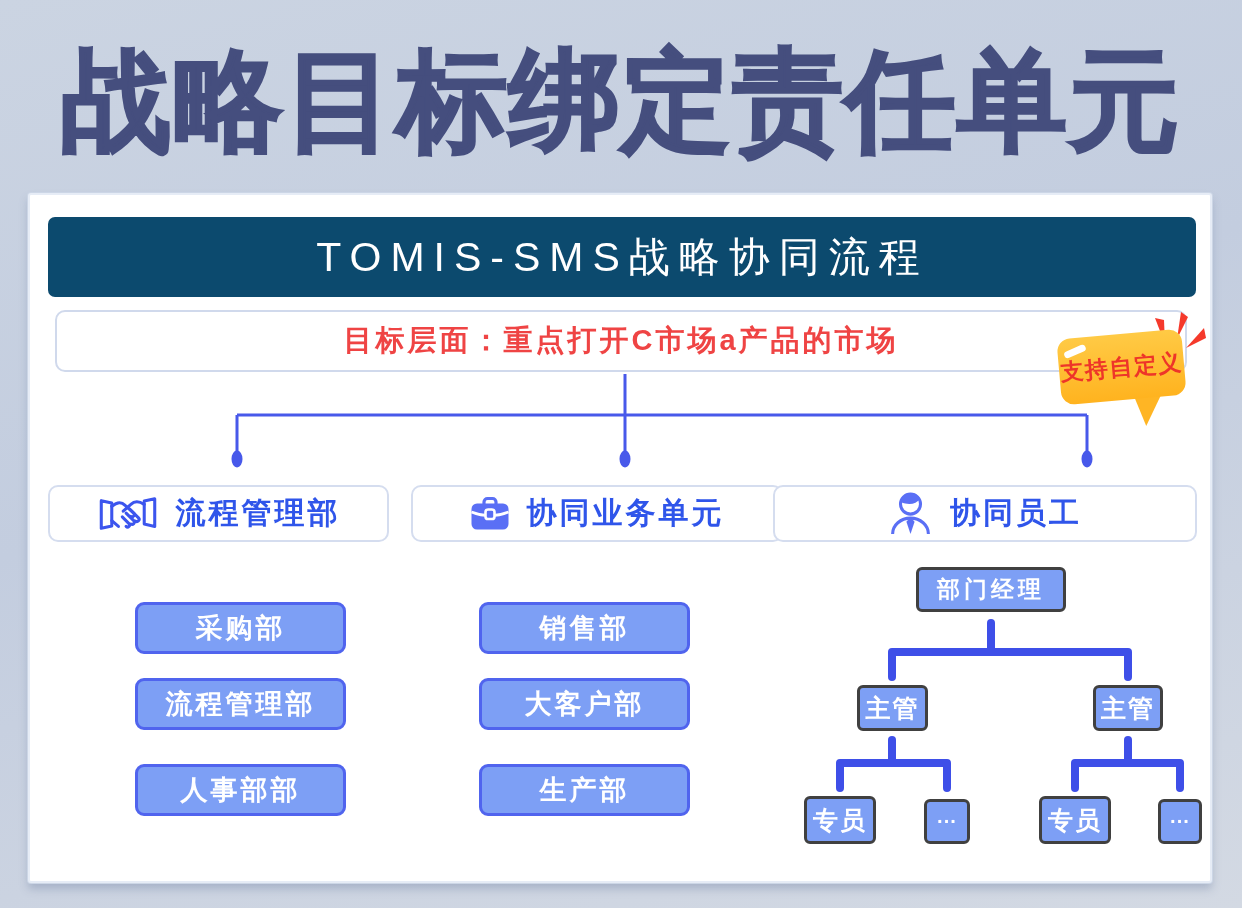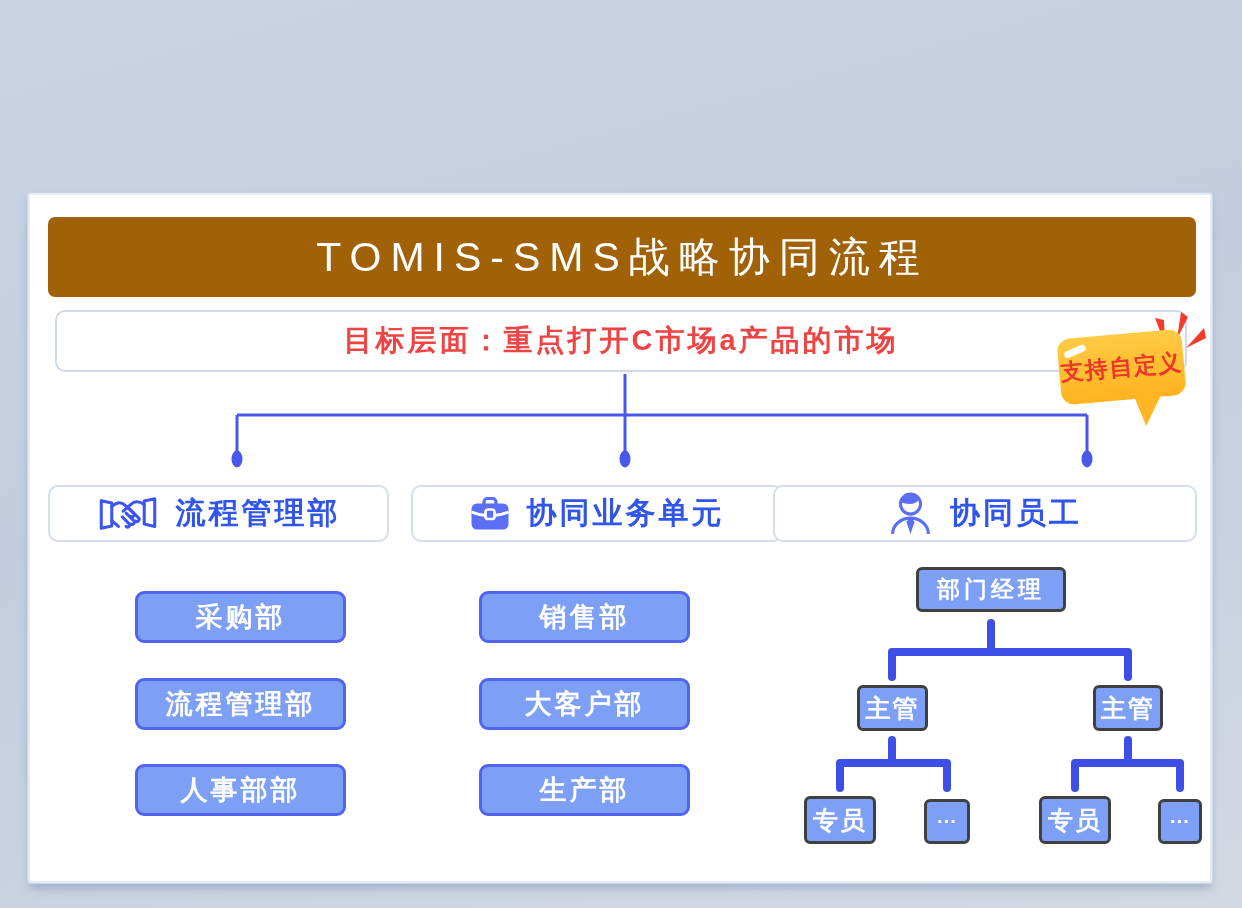--- a/index.html
+++ b/index.html
@@ -18,21 +18,21 @@
     font-weight:900; color:#454e7e; letter-spacing:2px;
     -webkit-text-stroke:2.5px #454e7e;
   }
   .card {
     position:absolute; left:28px; top:193px; width:1184px; height:690px;
     background:#ffffff; border:2px solid #e6ecf6; border-radius:3px;
     box-shadow:0 0 0 1px #ccd6e6, 0 6px 9px rgba(125,140,170,.45);
   }
   .header-bar {
     position:absolute; left:18px; top:22px; width:1148px; height:80px;
-    background:#a16207; border-radius:7px;
+    background:#0c4a6e; border-radius:7px;
     display:flex; align-items:center; justify-content:center;
     color:#ffffff; font-size:41px; font-weight:500;
     letter-spacing:9px; padding-left:1px;
   }
   .goal-box {
     position:absolute; left:25px; top:115px; width:1132px; height:62px;
     background:#ffffff; border:2px solid #d0d9ec; border-radius:10px;
     display:flex; align-items:center; justify-content:center;
     color:#ef4444; font-size:29px; font-weight:700; letter-spacing:3px;
   }
@@ -49,21 +49,21 @@
   .branch-box .blabel { white-space:nowrap; }
   .node {
     position:absolute; display:flex; align-items:center; justify-content:center;
     background:#7d9ff5; color:#ffffff; font-weight:700; white-space:nowrap;
   }
   .dept {
     width:211px; height:52px; border:3px solid #5064ee; border-radius:9px;
     font-size:27px; letter-spacing:3px;
   }
   .c1 { left:105px; } .c2 { left:449px; }
-  .r1 { top:396px; } .r2 { top:483px; } .r3 { top:569px; }
+  .r1 { top:407px; } .r2 { top:483px; } .r3 { top:569px; }
   .org { border:3px solid #404040; border-radius:6px; }
   .org-root { left:886px;  top:372px; width:150px; height:45px; font-size:23px; letter-spacing:4px; }
   .org-sup-l{ left:827px;  top:490px; width:71px;  height:46px; font-size:25px; letter-spacing:2px; }
   .org-sup-r{ left:1063px; top:490px; width:70px;  height:46px; font-size:25px; letter-spacing:2px; }
   .org-st-1 { left:774px;  top:601px; width:72px;  height:48px; font-size:25px; letter-spacing:2px; }
   .org-st-2 { left:894px;  top:604px; width:46px;  height:45px; font-size:20px; }
   .org-st-3 { left:1009px; top:601px; width:72px;  height:48px; font-size:25px; letter-spacing:2px; }
   .org-st-4 { left:1128px; top:604px; width:44px;  height:45px; font-size:20px; }
   .badge-svg { position:absolute; left:1005px; top:115px; pointer-events:none; }
   .badge-label {
@@ -71,20 +71,21 @@
     display:flex; align-items:center; justify-content:center;
     transform:rotate(-5deg); color:#ee3529; font-size:23px; font-weight:800;
     letter-spacing:1.5px; white-space:nowrap;
   }
 </style>
 </head>
 <body>
 
 <div class="page">
 
+  <h1 class="main-title">战略目标绑定责任单元</h1>
 
   <div class="card">
 
     <div class="header-bar">
       <span>TOMIS-SMS战略协同流程</span>
     </div>
 
     <div class="goal-box">
       <span>目标层面：重点打开C市场a产品的市场</span>
     </div>

